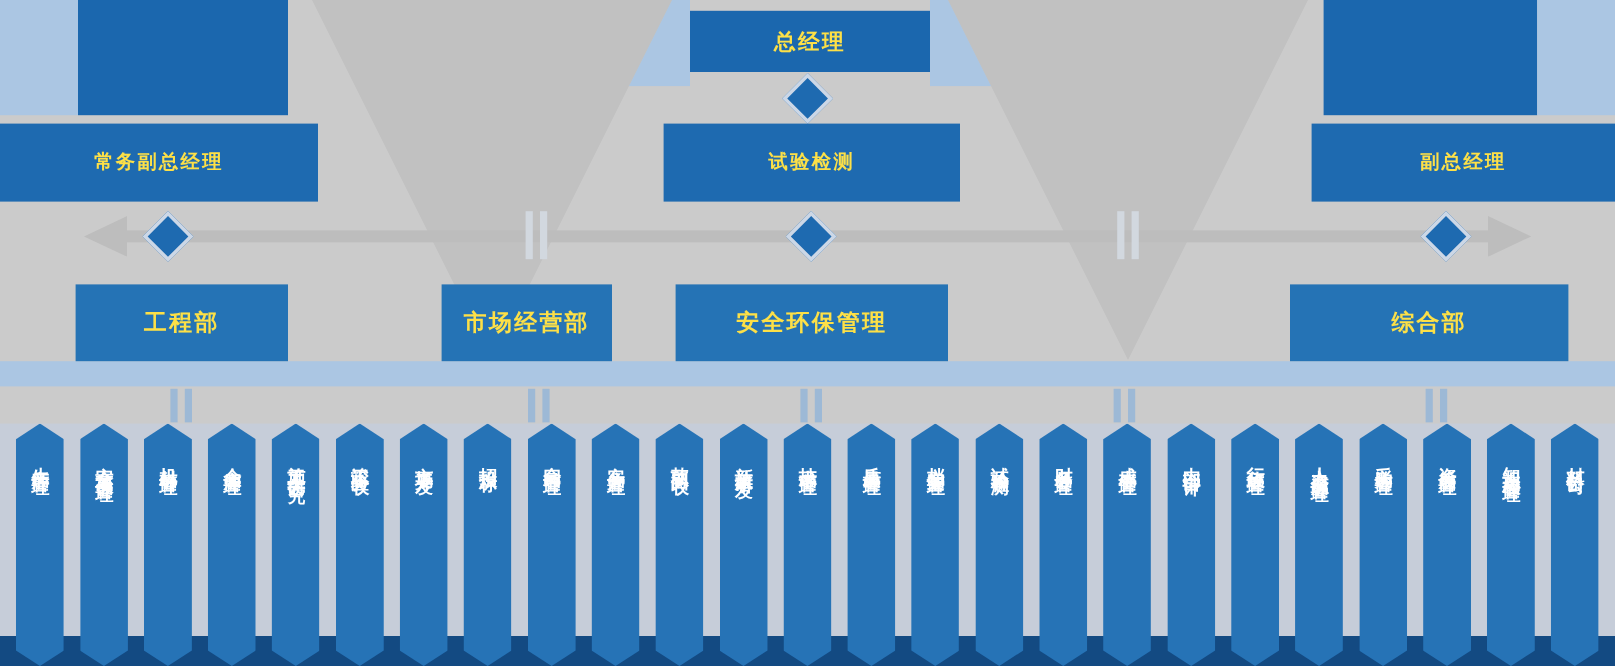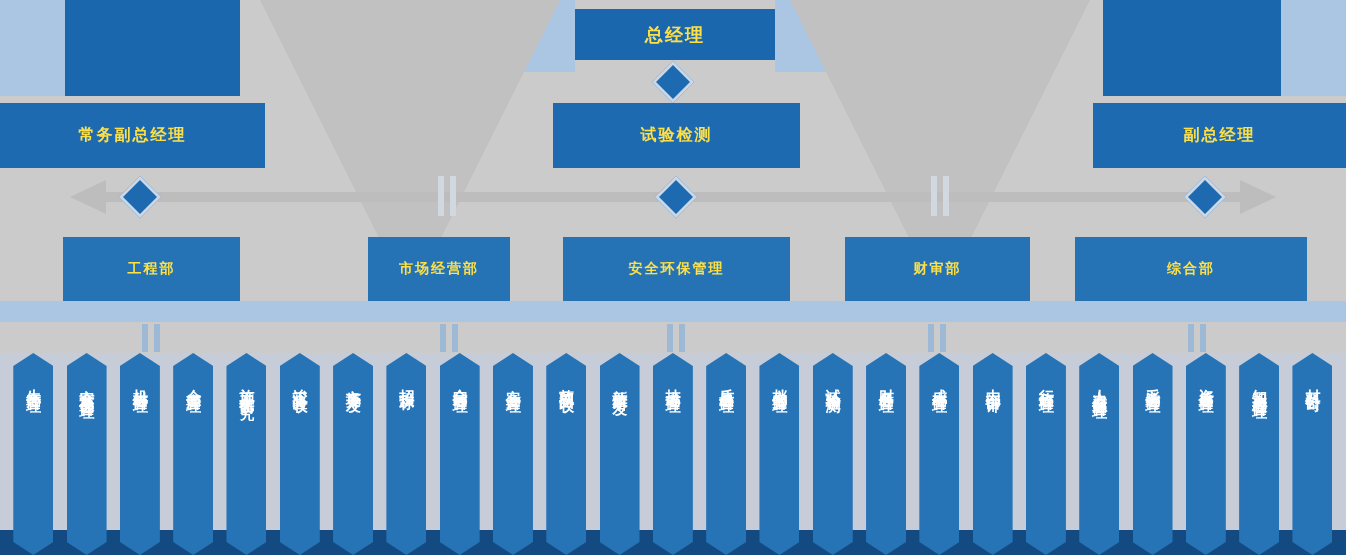--- a/index.html
+++ b/index.html
@@ -20,21 +20,21 @@
   .chev-left{left:260px;}
   .chev-right{left:790px;}
   
   .box{position:absolute;display:flex;align-items:center;justify-content:center;
        color:#fde047;font-weight:bold;text-align:center;letter-spacing:2px;}
   .gm{left:575px;top:9px;width:200px;height:51px;background:#1b67ae;font-size:18px;}
   .l2{top:103px;height:65px;background:#1e6ab0;font-size:16px;}
   .l2-0{left:0;width:265px;}
   .l2-1{left:553px;width:247px;}
   .l2-2{left:1093px;width:253px;align-items:center;}
-  .dept{top:237px;height:64px;background:#2573b5;font-size:14px;}
+  .dept{top:237px;height:64px;background:#2573b5;font-size:19px;}
   .dept-0{left:63px;width:177px;}
   .dept-1{left:368px;width:142px;}
   .dept-2{left:563px;width:227px;}
   .dept-3{left:845px;width:185px;}
   .dept-4{left:1075px;width:232px;}
   
   .diamond{position:absolute;width:24px;height:24px;background:#1e6ab0;
            border:3px solid #ccd7e6;transform:rotate(45deg);}
   .d-gm{left:658px;top:67px;}
   .d-a1{left:125px;top:182px;}
@@ -114,23 +114,20 @@
 
   <div class="box dept dept-0">
     <span>工程部</span>
   </div>
   <div class="box dept dept-1">
     <span>市场经营部</span>
   </div>
   <div class="box dept dept-2">
     <span>安全环保管理</span>
   </div>
-  <div class="box dept dept-3">
-    <span>财审部</span>
-  </div>
   <div class="box dept dept-4">
     <span>综合部</span>
   </div>
 
   <div class="pause pause-sub ps-0">
       <div class="bar"></div>
       <div class="bar"></div>
     </div>
   <div class="pause pause-sub ps-1">
       <div class="bar"></div>

